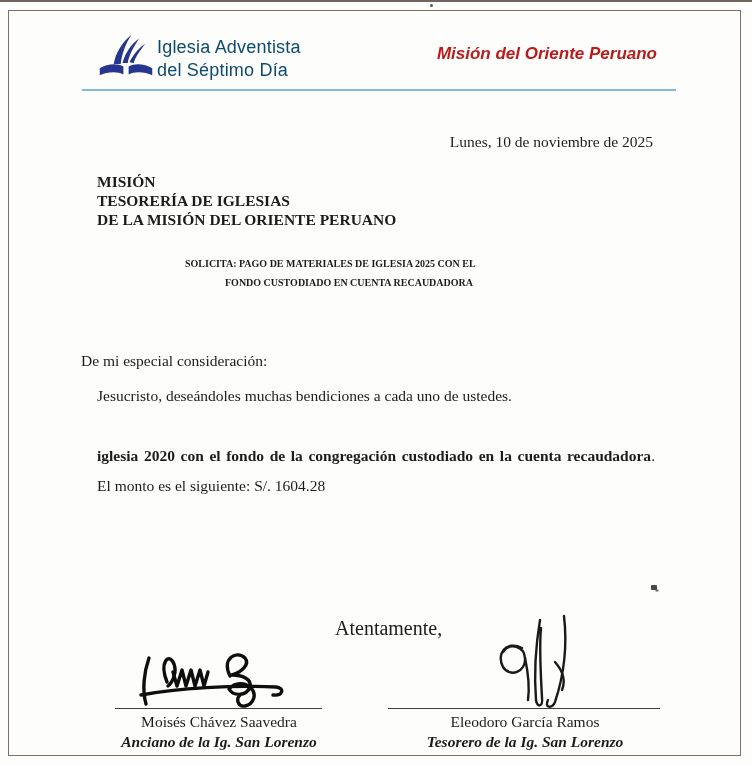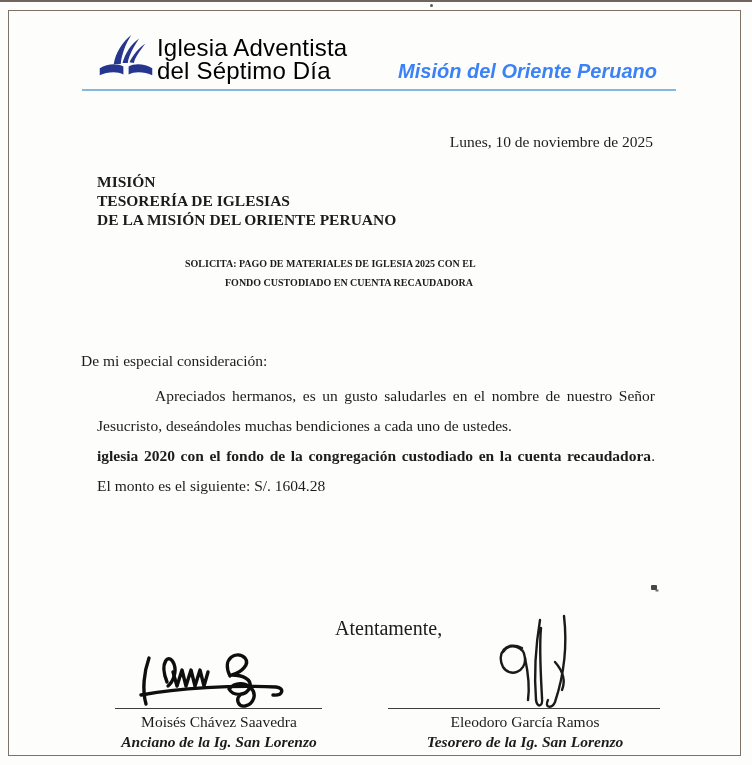--- a/index.html
+++ b/index.html
@@ -5,22 +5,22 @@
   html,body{margin:0;padding:0;background:#e9e9e7;}
   .page{
     position:relative;width:752px;height:765px;margin:0 auto;
     background:#fdfdfb;overflow:hidden;
     font-family:"Liberation Serif", serif;color:#1c1c1c;
   }
   .abs{position:absolute;}
   .scan-top-edge{left:0;top:0;width:752px;height:2px;background:#6f655e;}
   .scan-border{left:8px;top:10px;width:731px;height:744px;border:1.6px solid #7d7168;background:transparent;}
   
-  .brand-text{left:157px;top:36px;font-family:"Liberation Sans",sans-serif;font-size:24px;line-height:23px;color:#000000;letter-spacing:0.2px;}
-  .mission{right:95px;top:60px;font-family:"Liberation Sans",sans-serif;font-size:20px;font-weight:bold;font-style:italic;color:#3b82f6;}
+  .brand-text{left:157px;top:36px;font-family:"Liberation Sans",sans-serif;font-size:18px;line-height:23px;color:#0c4a6e;letter-spacing:0.2px;}
+  .mission{right:95px;top:44px;font-family:"Liberation Sans",sans-serif;font-size:17px;font-weight:bold;font-style:italic;color:#b91c1c;}
   .divider{left:82px;top:89px;width:594px;height:2px;background:#85b8dc;}
   
   .date{right:99px;top:133px;font-size:15.5px;}
   .recipient{left:97px;top:172px;font-size:15.5px;font-weight:bold;line-height:19px;}
   .subject{left:185px;top:255px;width:470px;font-size:10px;font-weight:bold;line-height:18.5px;}
   .subject .l2{padding-left:40px;}
   .salutation{left:81px;top:352px;font-size:15.5px;}
   .para{left:97px;width:558px;font-size:15.5px;line-height:30px;}
   .jline{text-align:justify;text-align-last:justify;}
   .indent{padding-left:58px;}
@@ -69,21 +69,20 @@
   </div>
 
   <div class="abs subject">
     <div>SOLICITA: PAGO DE MATERIALES DE IGLESIA 2025 CON EL</div>
     <div class="l2">FONDO CUSTODIADO EN CUENTA RECAUDADORA</div>
   </div>
 
   <div class="abs salutation">De mi especial consideración:</div>
 
   <div class="abs para" style="top:381px;">
-    <div class="jline ind-just">Apreciados hermanos, es un gusto saludarles en el nombre de nuestro Señor</div>
     <div>Jesucristo, deseándoles muchas bendiciones a cada uno de ustedes.</div>
   </div>
 
   <div class="abs para" style="top:441px;">
     <div class="jline"><b>iglesia 2020 con el fondo de la congregación custodiado en la cuenta recaudadora</b><span>.</span></div>
     <div>El monto es el siguiente: S/. 1604.28</div>
   </div>
 
 
   <div class="abs ink-mark"></div>

